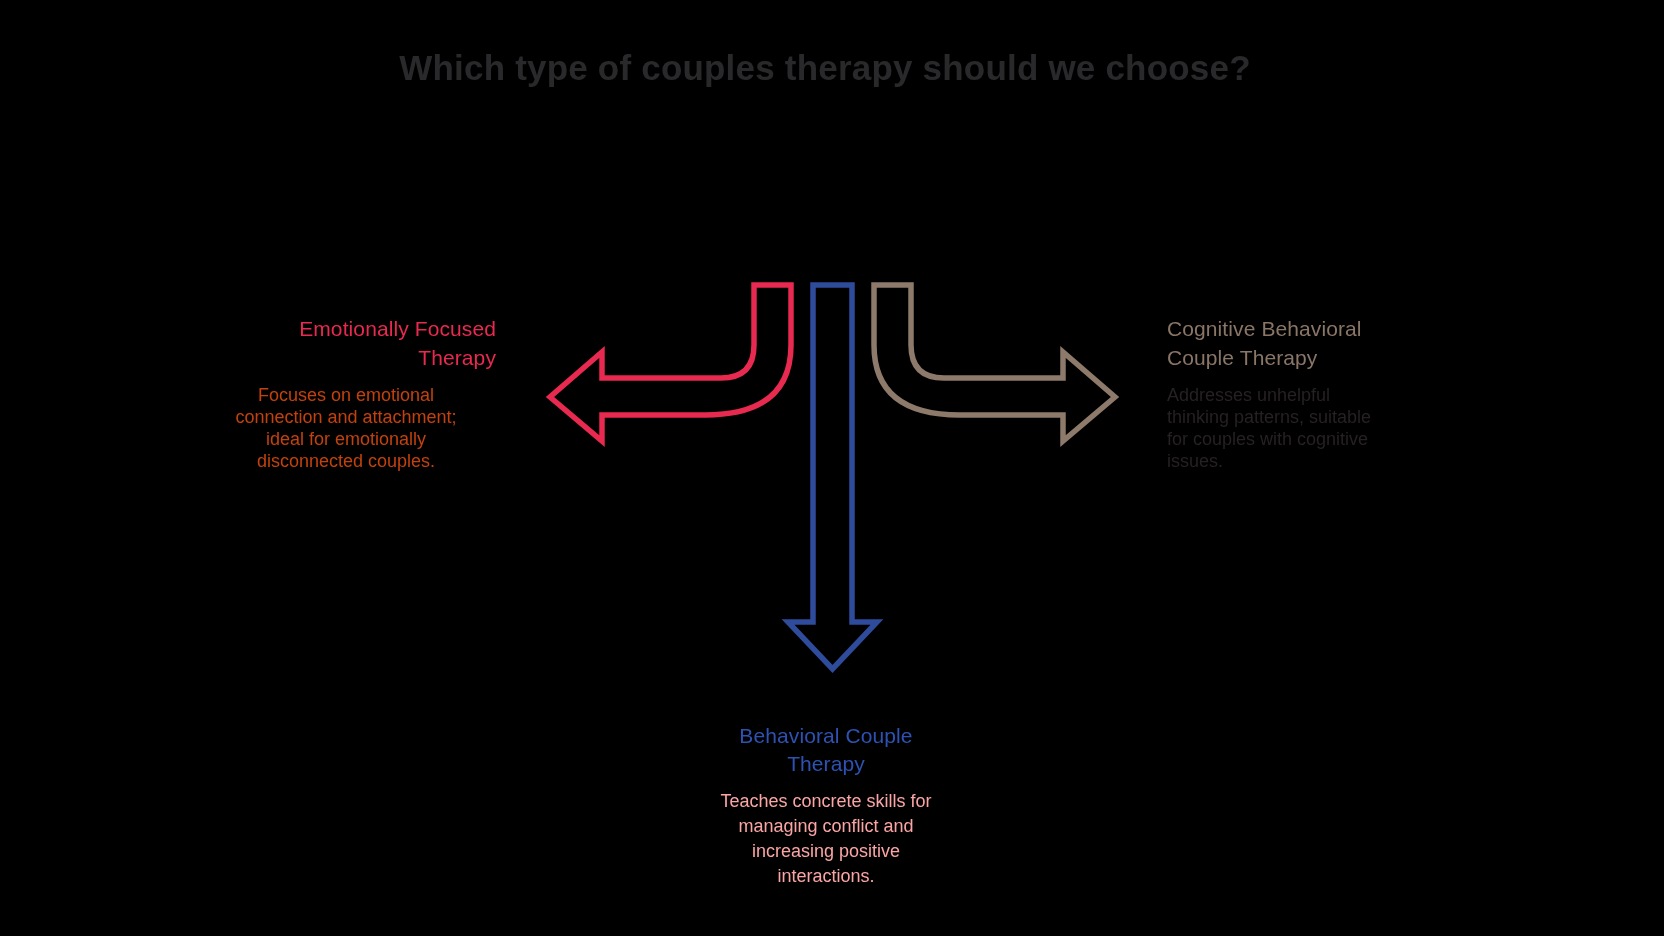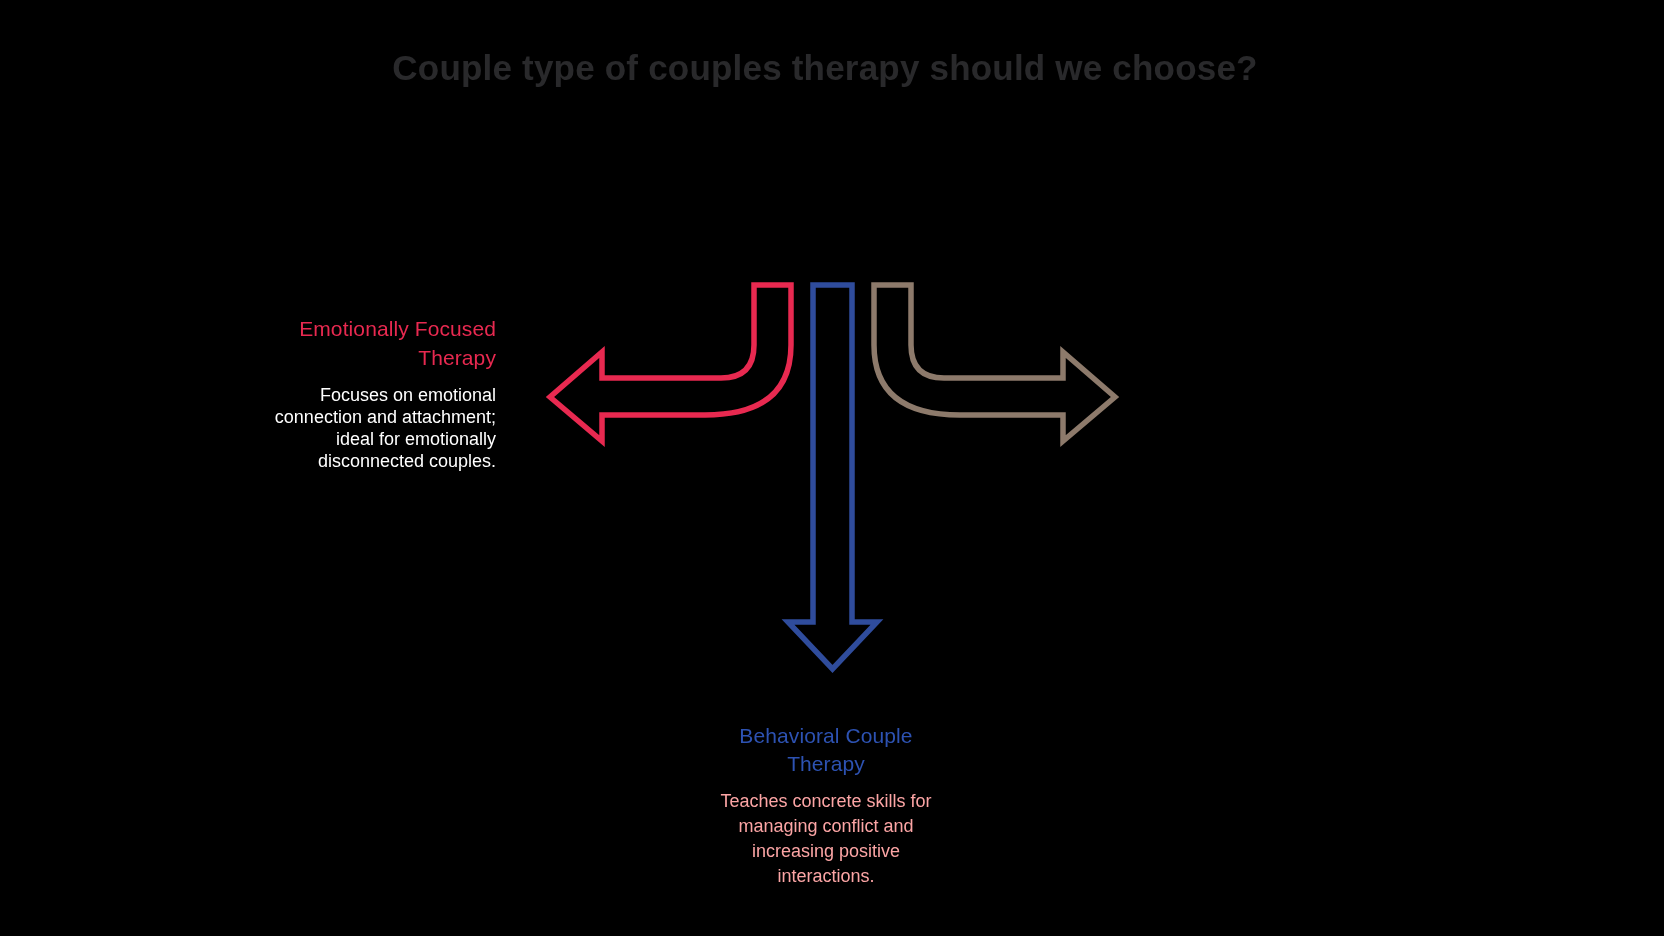--- a/index.html
+++ b/index.html
@@ -46,40 +46,48 @@
     left: 676px; top: 722px; width: 300px; text-align: center;
   }
   .branch-bottom .heading { line-height: 28px; }
   .branch-bottom .desc { font-size: 18px; line-height: 25px; margin-top: 11px; }
 </style>
 </head>
 <body style="background: rgb(0, 0, 0);">
 
 <div class="stage">
 
-  <div class="title" style="color: rgb(41, 41, 43);">Couple type of couples therapy should we choose?</div>
+  <div class="title" style="color: rgb(41, 41, 43);">Which type of couples therapy should we choose?</div>
 
   <svg class="arrows-svg" viewBox="0 0 1664 936">
 
     <path class="arrow-path" d="M 754,285 H 791 V 345 Q 791,415 705,415 H 602 V 441 L 550,397 L 602,352 V 378 H 721 Q 754,378 754,345 Z" stroke="#e82950"></path>
 
     <path class="arrow-path" d="M 813,285 H 852 V 622 H 877 L 832.5,669 L 788,622 H 813 Z" stroke="#2f4c9c"></path>
 
     <path class="arrow-path" d="M 911,285 H 874 V 345 Q 874,415 960,415 H 1063 V 441 L 1115,397 L 1063,352 V 378 H 944 Q 911,378 911,345 Z" stroke="#8d7a6b"></path>
   </svg>
 
   <div class="branch branch-left">
     <div class="heading" style="color: rgb(232, 41, 80);">Emotionally Focused
 Therapy</div>
-    <div class="desc" style="color: #ffffff;">Focuses on emotional
+    <div class="desc" style="color: #c2410c; text-align: center;">Focuses on emotional
 connection and attachment;
 ideal for emotionally
 disconnected couples.</div>
   </div>
 
+  <div class="branch branch-right">
+    <div class="heading" style="color: rgb(138, 118, 103);">Cognitive Behavioral
+Couple Therapy</div>
+    <div class="desc" style="color: rgb(38, 33, 34);">Addresses unhelpful
+thinking patterns, suitable
+for couples with cognitive
+issues.</div>
+  </div>
 
   <div class="branch branch-bottom">
     <div class="heading" style="color: rgb(45, 82, 178);">Behavioral Couple
 Therapy</div>
     <div class="desc" style="color: #fca5a5;">Teaches concrete skills for
 managing conflict and
 increasing positive
 interactions.</div>
   </div>
 

